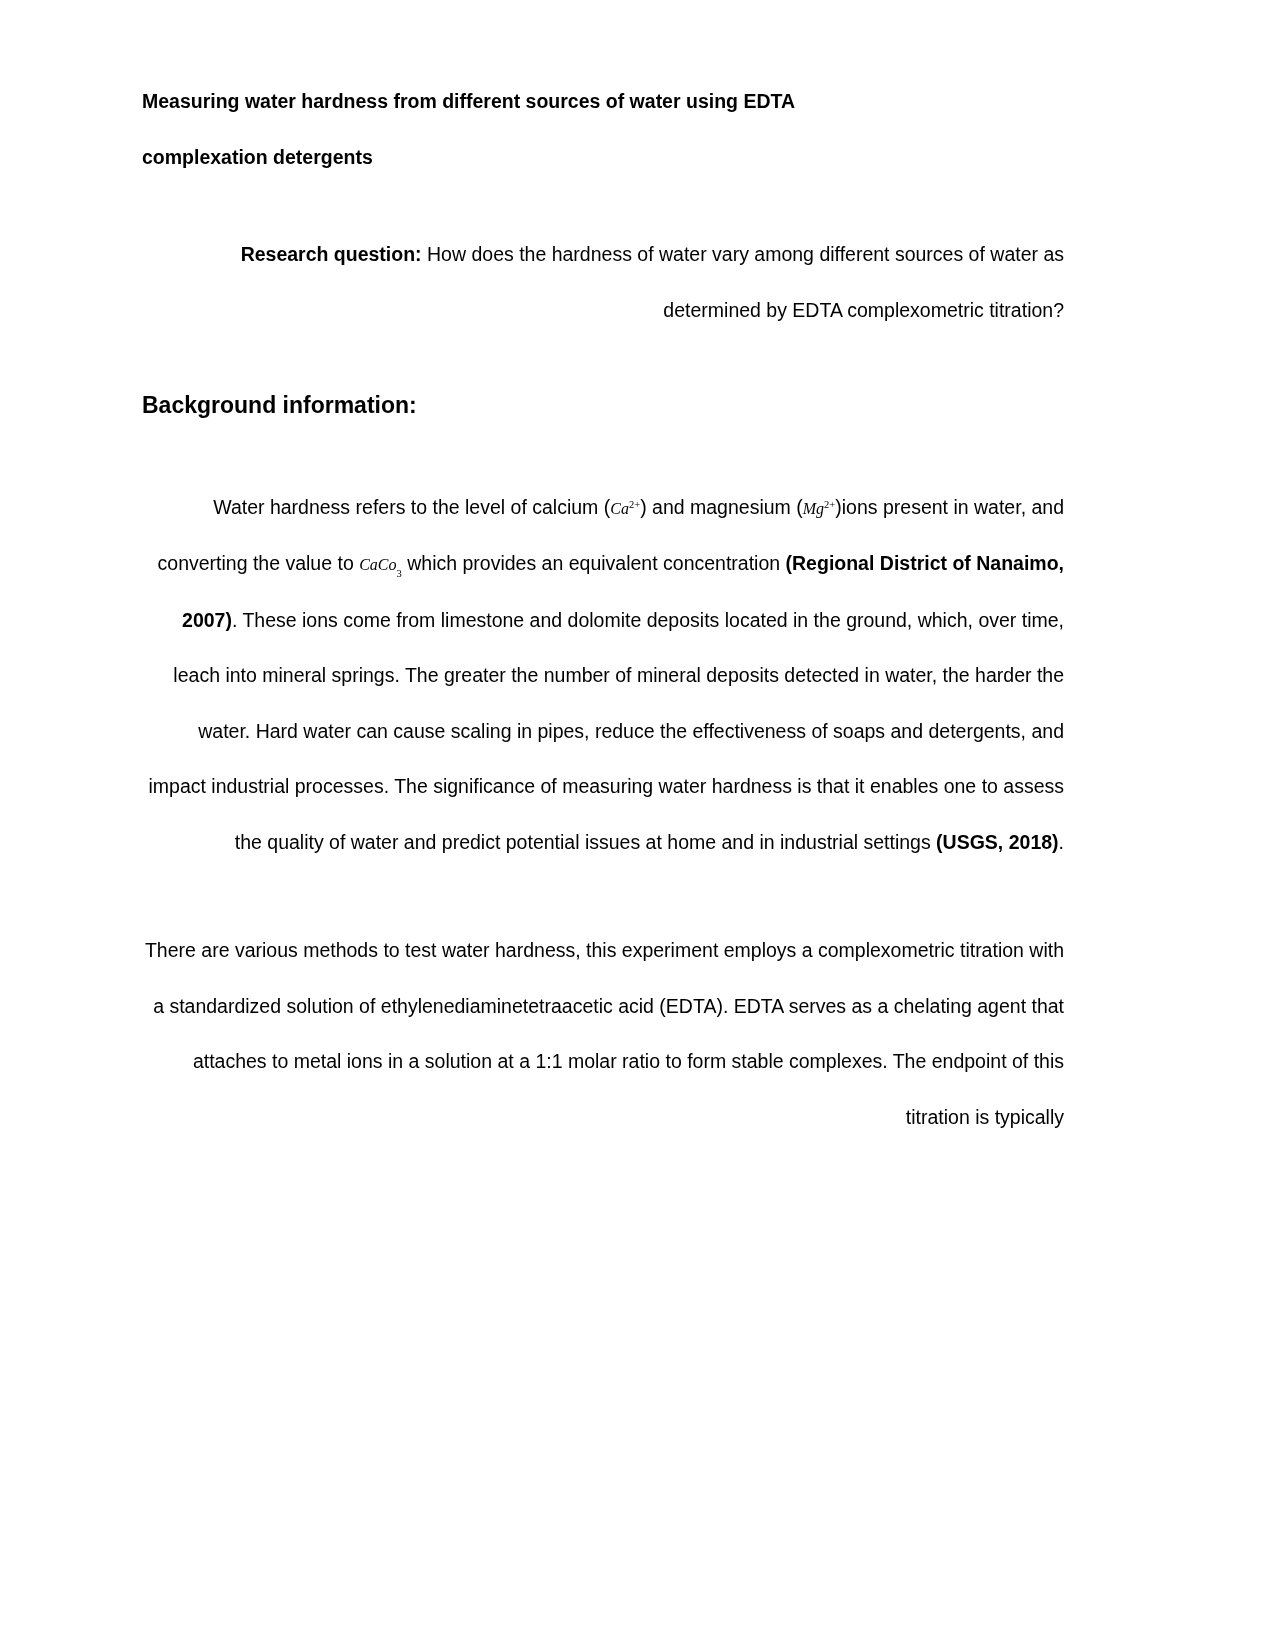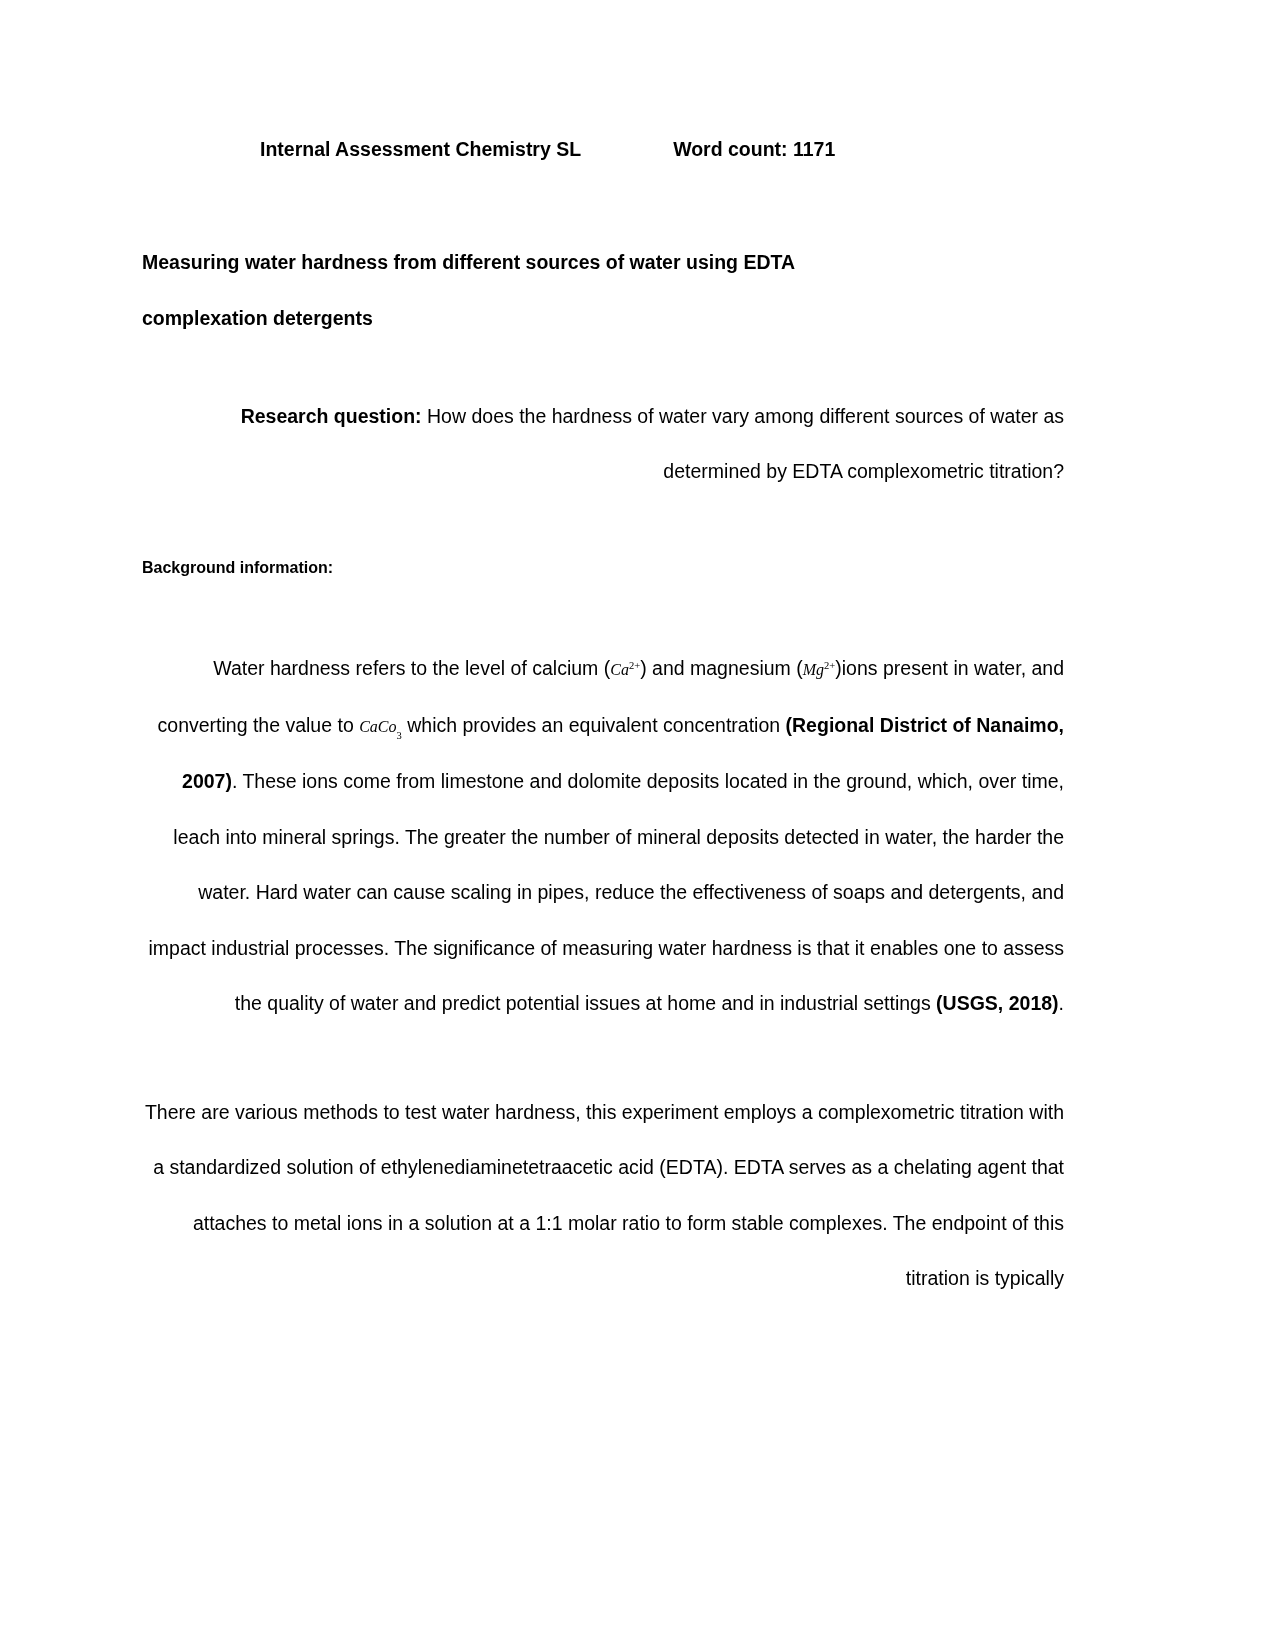--- a/index.html
+++ b/index.html
@@ -54,21 +54,21 @@
   
   .para {
     font-size: 19.5px;
     line-height: 55.5px;
     text-align: right;
   }
   .para b, .bold {
     font-weight: bold;
   }
   .section-head {
-    font-size: 16px;
+    font-size: 23px;
     font-weight: bold;
     line-height: 55.5px;
   }
   .spacer-rq { height: 40px; }
   .spacer-bg { height: 46px; }
   .spacer-para { height: 53px; }
   .spacer-title { height: 42px; }
 
   
   .mathf {
@@ -90,21 +90,20 @@
     line-height: 0;
   }
   .nowrap { white-space: nowrap; }
 </style>
 </head>
 <body>
 
 <div class="page">
   <div class="content">
 
-    <div class="doc-header"><span>Internal Assessment Chemistry SL</span><span class="gap"></span><span>Word count: 1171</span></div>
 
     <div class="doc-title">
       <span class="line">Measuring water hardness from different sources of water using EDTA</span>
       <span class="line">complexation detergents</span>
     </div>
 
     <div class="spacer-title"></div>
 
     <div class="para"><b>Research question:</b><span> How does the hardness of water vary among different sources of</span>
       <span>water as determined by EDTA complexometric titration?</span></div>

